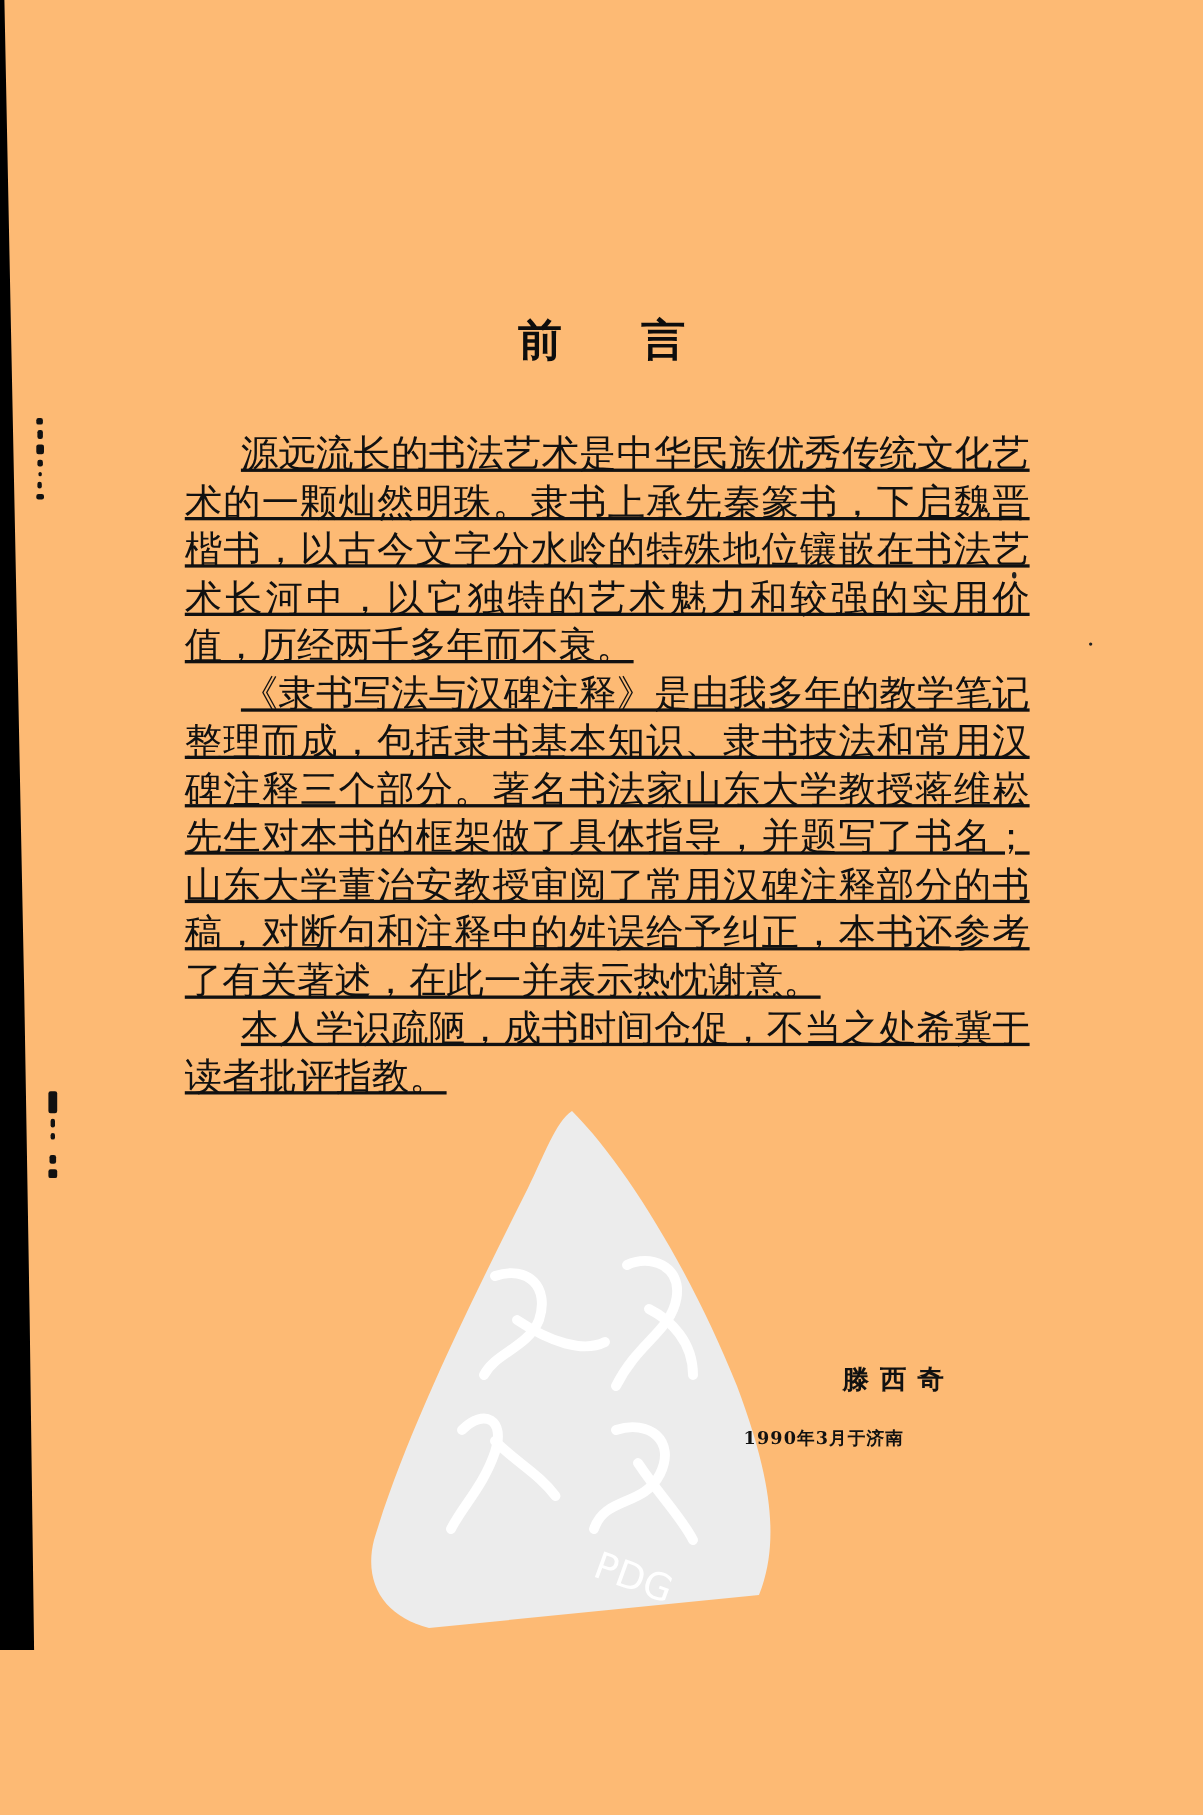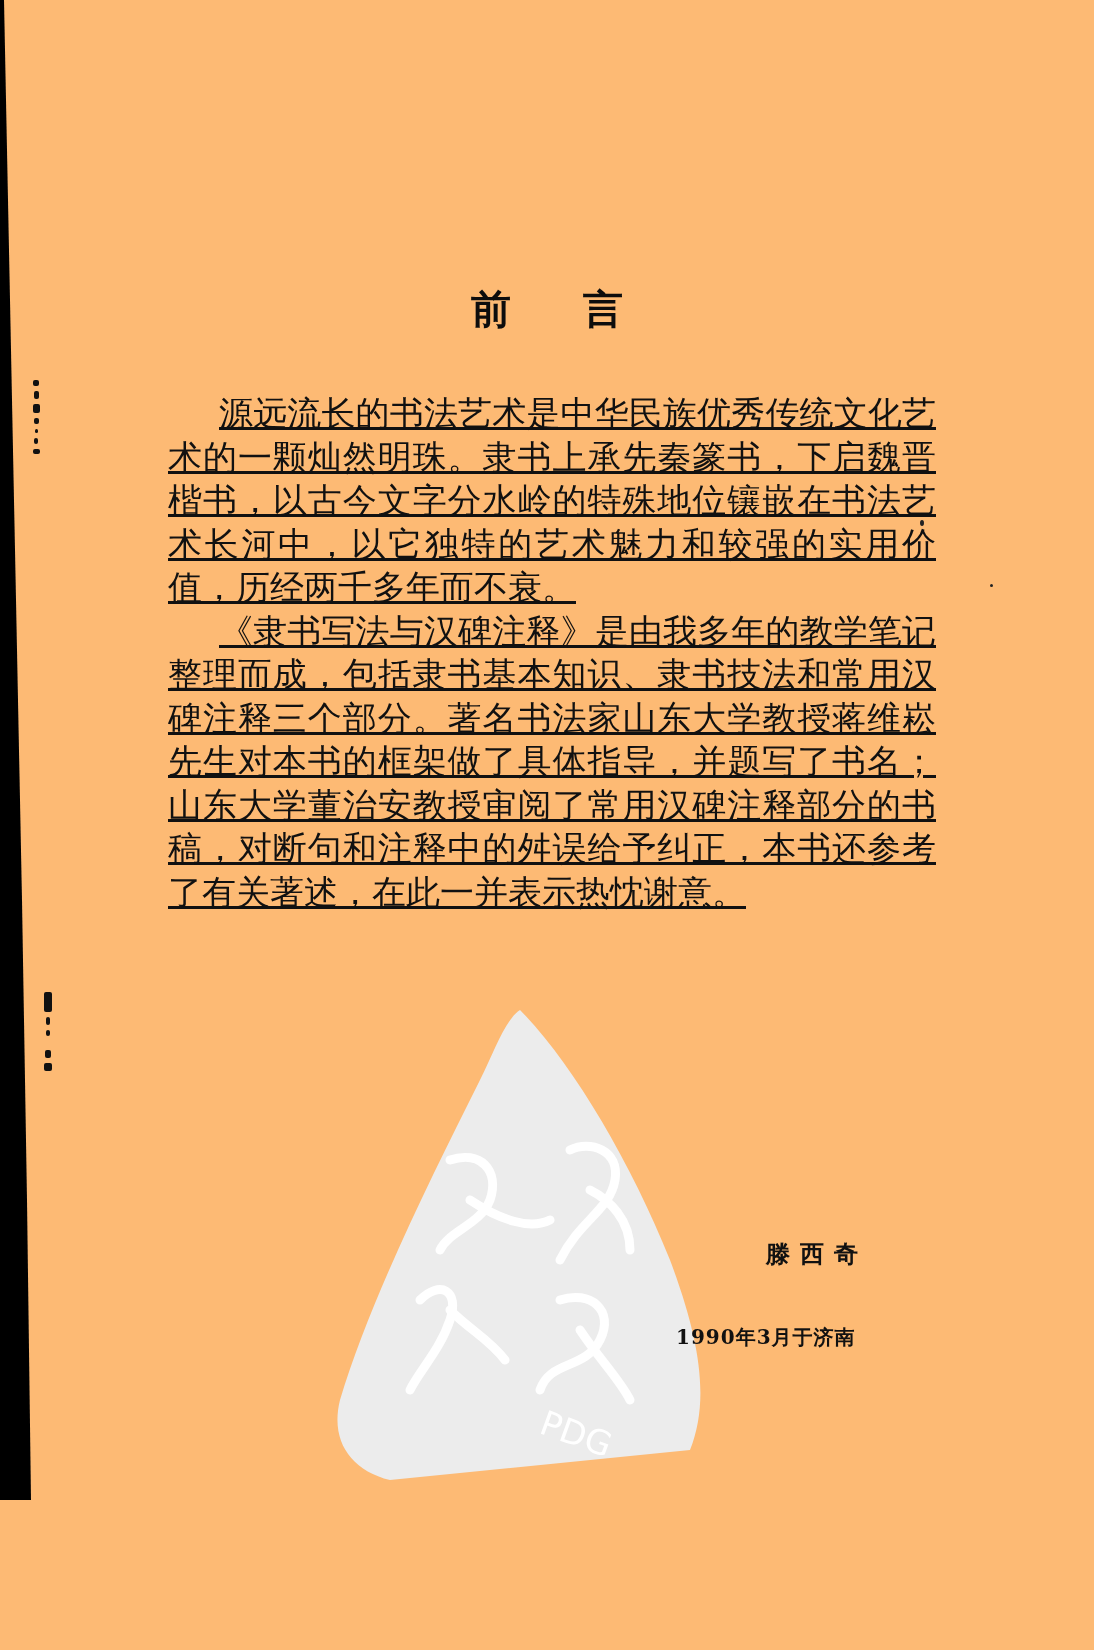--- a/index.html
+++ b/index.html
@@ -89,25 +89,24 @@
       font-size: 24px;
       letter-spacing: 10px;
       font-weight: bold;
       color: #111;
       margin-left: 44px;
     }
     .date {
       position: absolute;
       left: 676px;
       top: 1298px;
-      font-size: 20px;
+      font-size: 16px;
       font-weight: bold;
       color: #111;
       letter-spacing: 1px;
-      margin-top: 26px;
     }
     .speck {
       position: absolute;
       background: #222;
       border-radius: 50%;
     }
   </style>
 </head>
 <body>
 
@@ -148,20 +147,21 @@
     </g>
     <text x="210" y="440" font-family="'DejaVu Sans', sans-serif" font-size="34" fill="#ffffff" transform="rotate(20 230 430)">PDG</text>
   </svg>
 
   <div class="content">
     <div class="title">前言</div>
 
     <div class="body-text">
       <p>源远流长的书法艺术是中华民族优秀传统文化艺术的一颗灿然明珠。隶书上承先秦篆书，下启魏晋楷书，以古今文字分水岭的特殊地位镶嵌在书法艺术长河中，以它独特的艺术魅力和较强的实用价值，历经两千多年而不衰。</p>
       <p>《隶书写法与汉碑注释》是由我多年的教学笔记整理而成，包括隶书基本知识、隶书技法和常用汉碑注释三个部分。著名书法家山东大学教授蒋维崧先生对本书的框架做了具体指导，并题写了书名；山东大学董治安教授审阅了常用汉碑注释部分的书稿，对断句和注释中的舛误给予纠正，本书还参考了有关著述，在此一并表示热忱谢意。</p>
+      <p>本人学识疏陋，成书时间仓促，不当之处希冀于读者批评指教。</p>
     </div>
 
     <div class="signature">滕西奇</div>
     <div class="date">1990年3月于济南</div>
   </div>
 
   <div class="speck" style="left:920px;top:520px;width:4px;height:6px;"></div>
   <div class="speck" style="left:990px;top:584px;width:3px;height:3px;"></div>
 </div>
 

